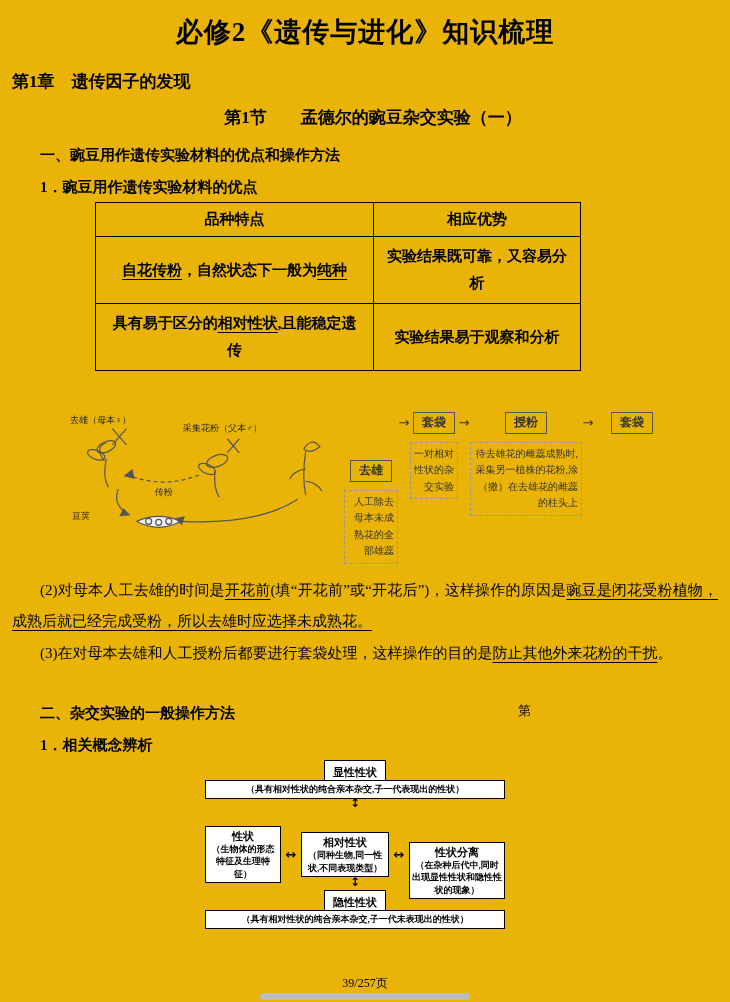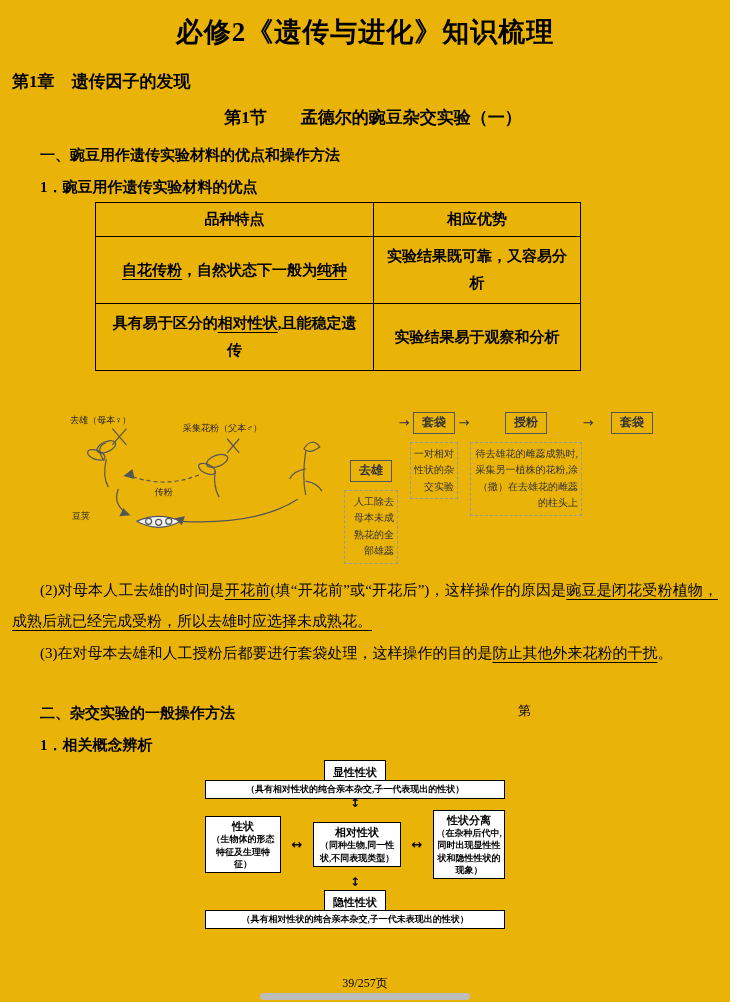--- a/index.html
+++ b/index.html
@@ -64,21 +64,21 @@
   .cm-varrow { position:absolute; left:50%; transform:translateX(-50%);
     font-family:"DejaVu Sans",sans-serif; font-size:12px; line-height:12px; color:#000; }
   .cm-varrow-top { top:37px; } .cm-varrow-bottom { top:116px; }
   .cm-row { position:absolute; top:50px; left:0; width:100%;
     display:flex; align-items:center; justify-content:space-between; }
   .cm-box { border:1px solid #000; box-sizing:border-box; padding:2px 2px; background:#fff; }
   .cm-box-title { font-size:11px; text-align:center; line-height:1.3; }
   .cm-box-desc { font-size:9px; text-align:center; line-height:1.35; font-weight:bold; }
   .cm-harrow { font-family:"DejaVu Sans",sans-serif; font-size:13px; color:#000;
     width:14px; text-align:center; flex:0 0 auto; }
-  .bw1 { width:76px; } .bw2 { width:88px; } .bw3 { width:72px; }
+  .bw1 { width:76px; } .bw2 { width:88px; } .bw3 { width:96px;margin-top:32px; }
   .cm-bottom-label { top:130px; }
   .cm-bottom-desc { top:150px; }
 
   .footer { position:absolute; bottom:10px; left:0; width:100%;
     text-align:center; font-size:12px; }
   .bottombar { position:absolute; bottom:2px; left:50%; transform:translateX(-50%);
     width:210px; height:7px; border-radius:4px; background:#bcbcbc; }
 </style>
 </head>
 <body>

